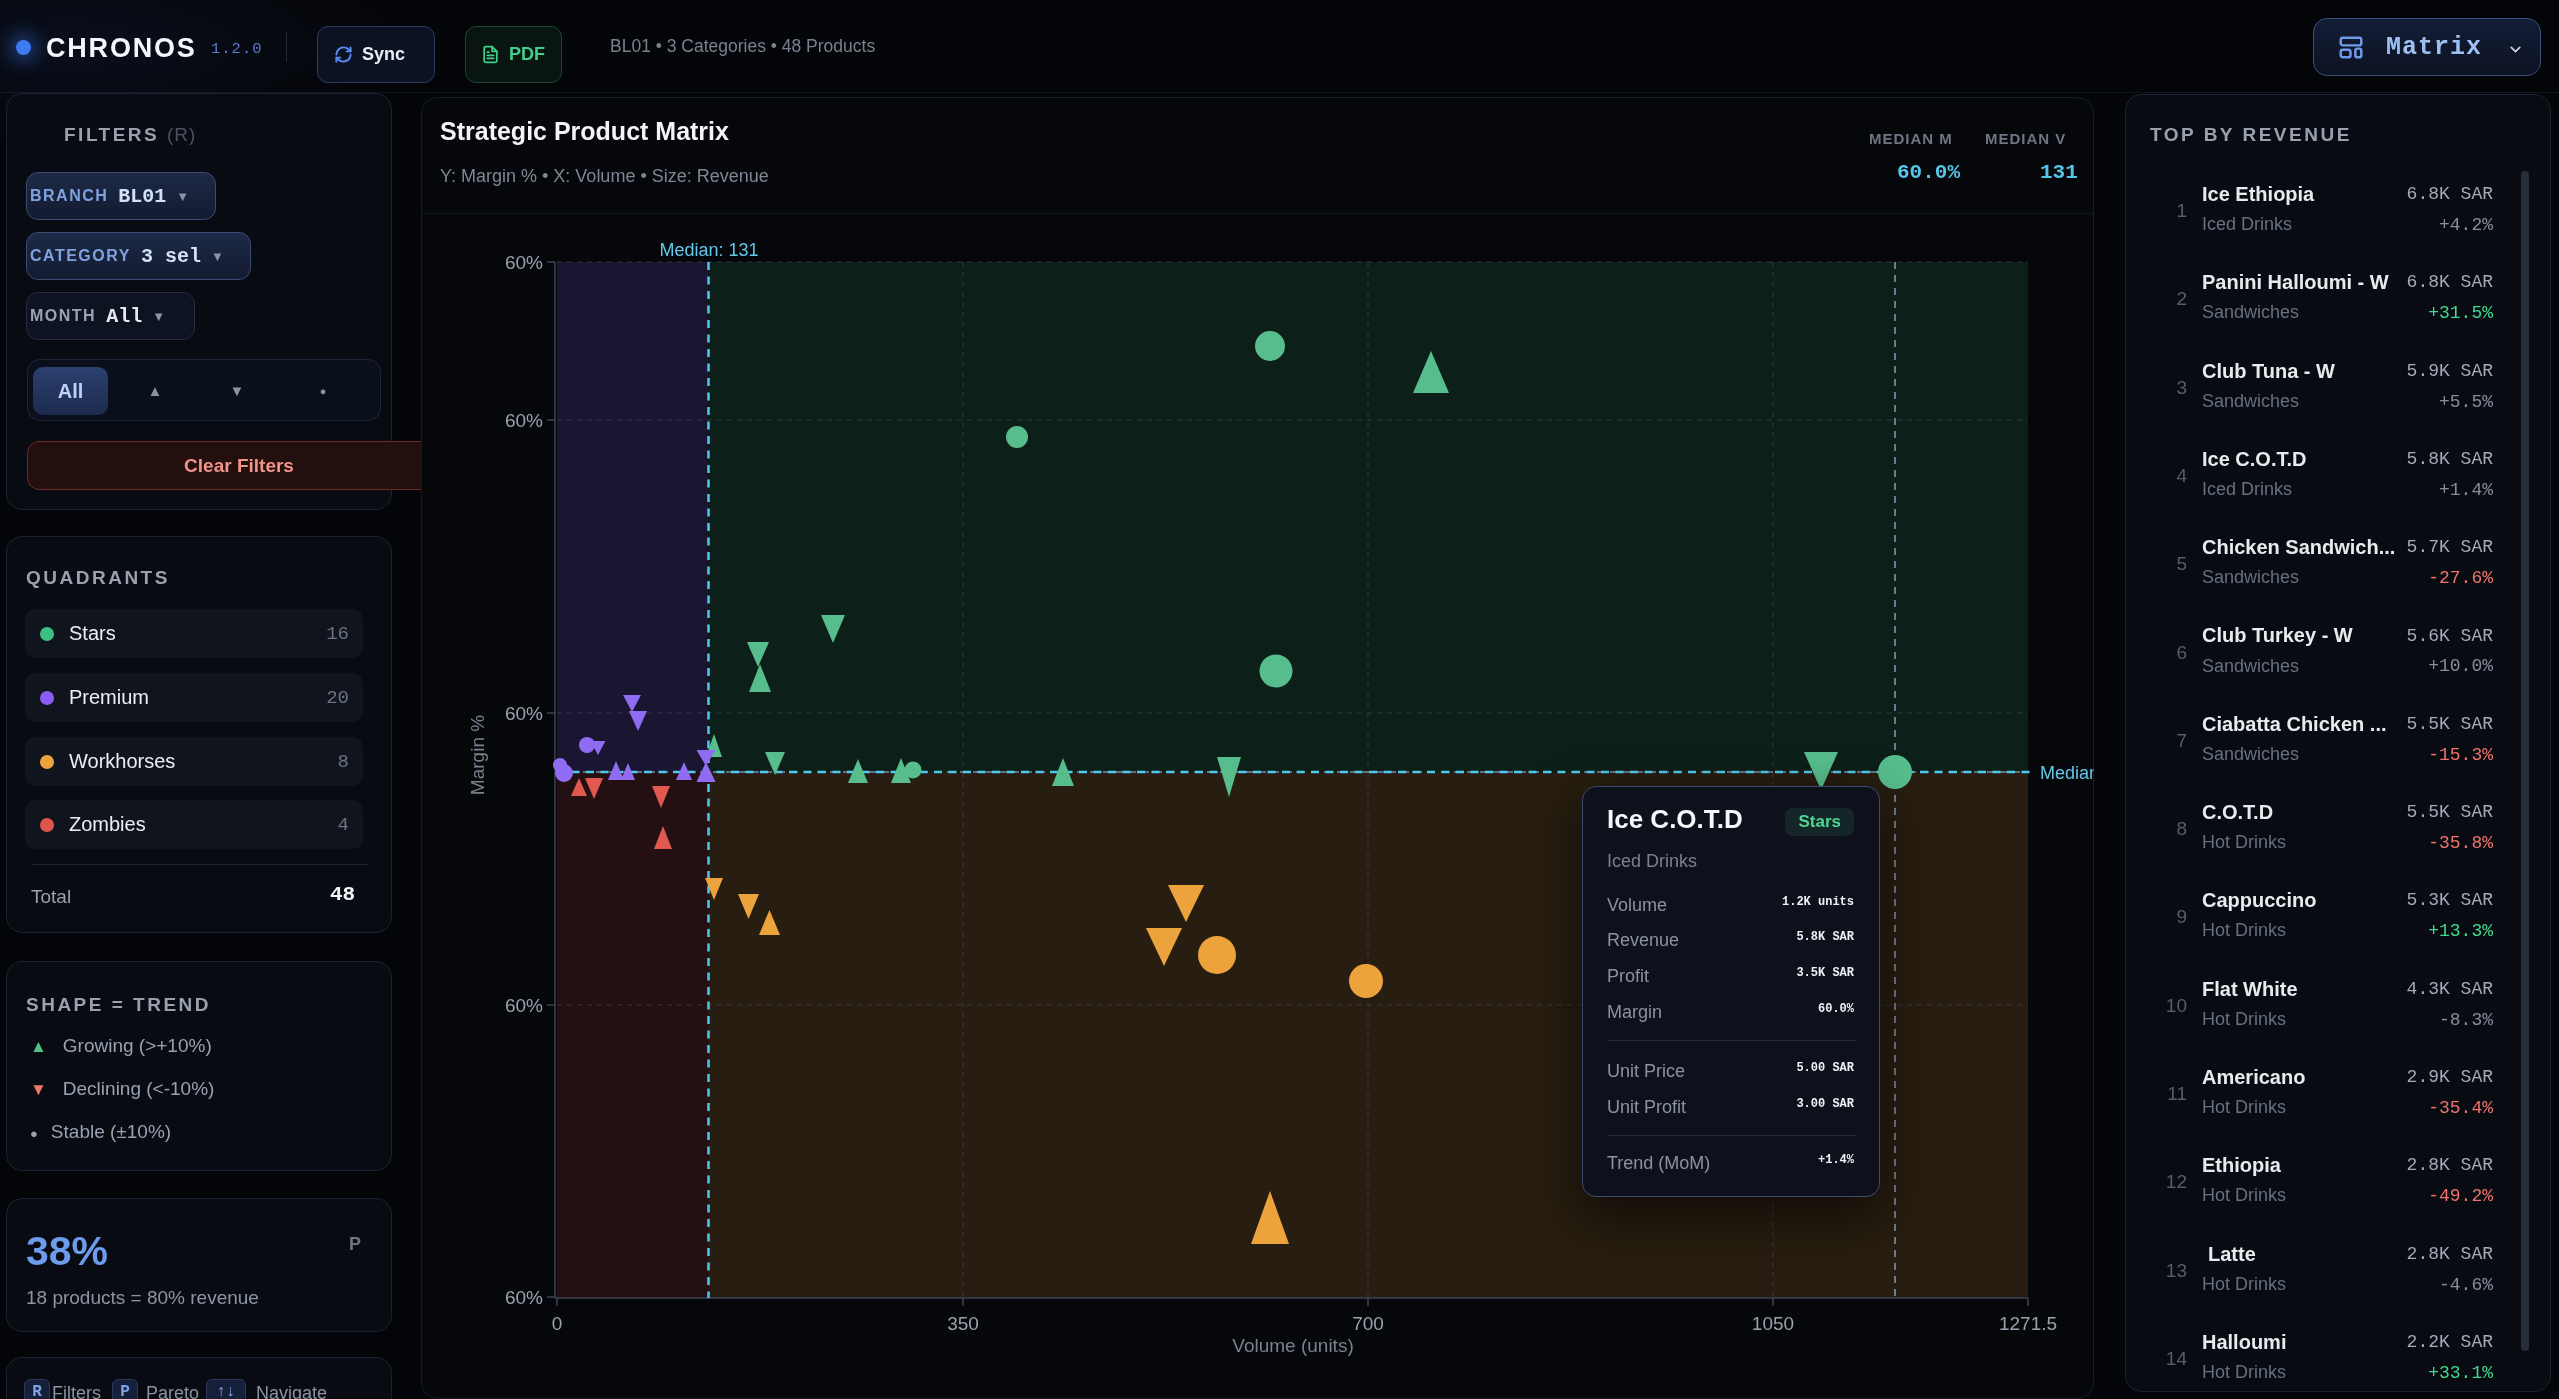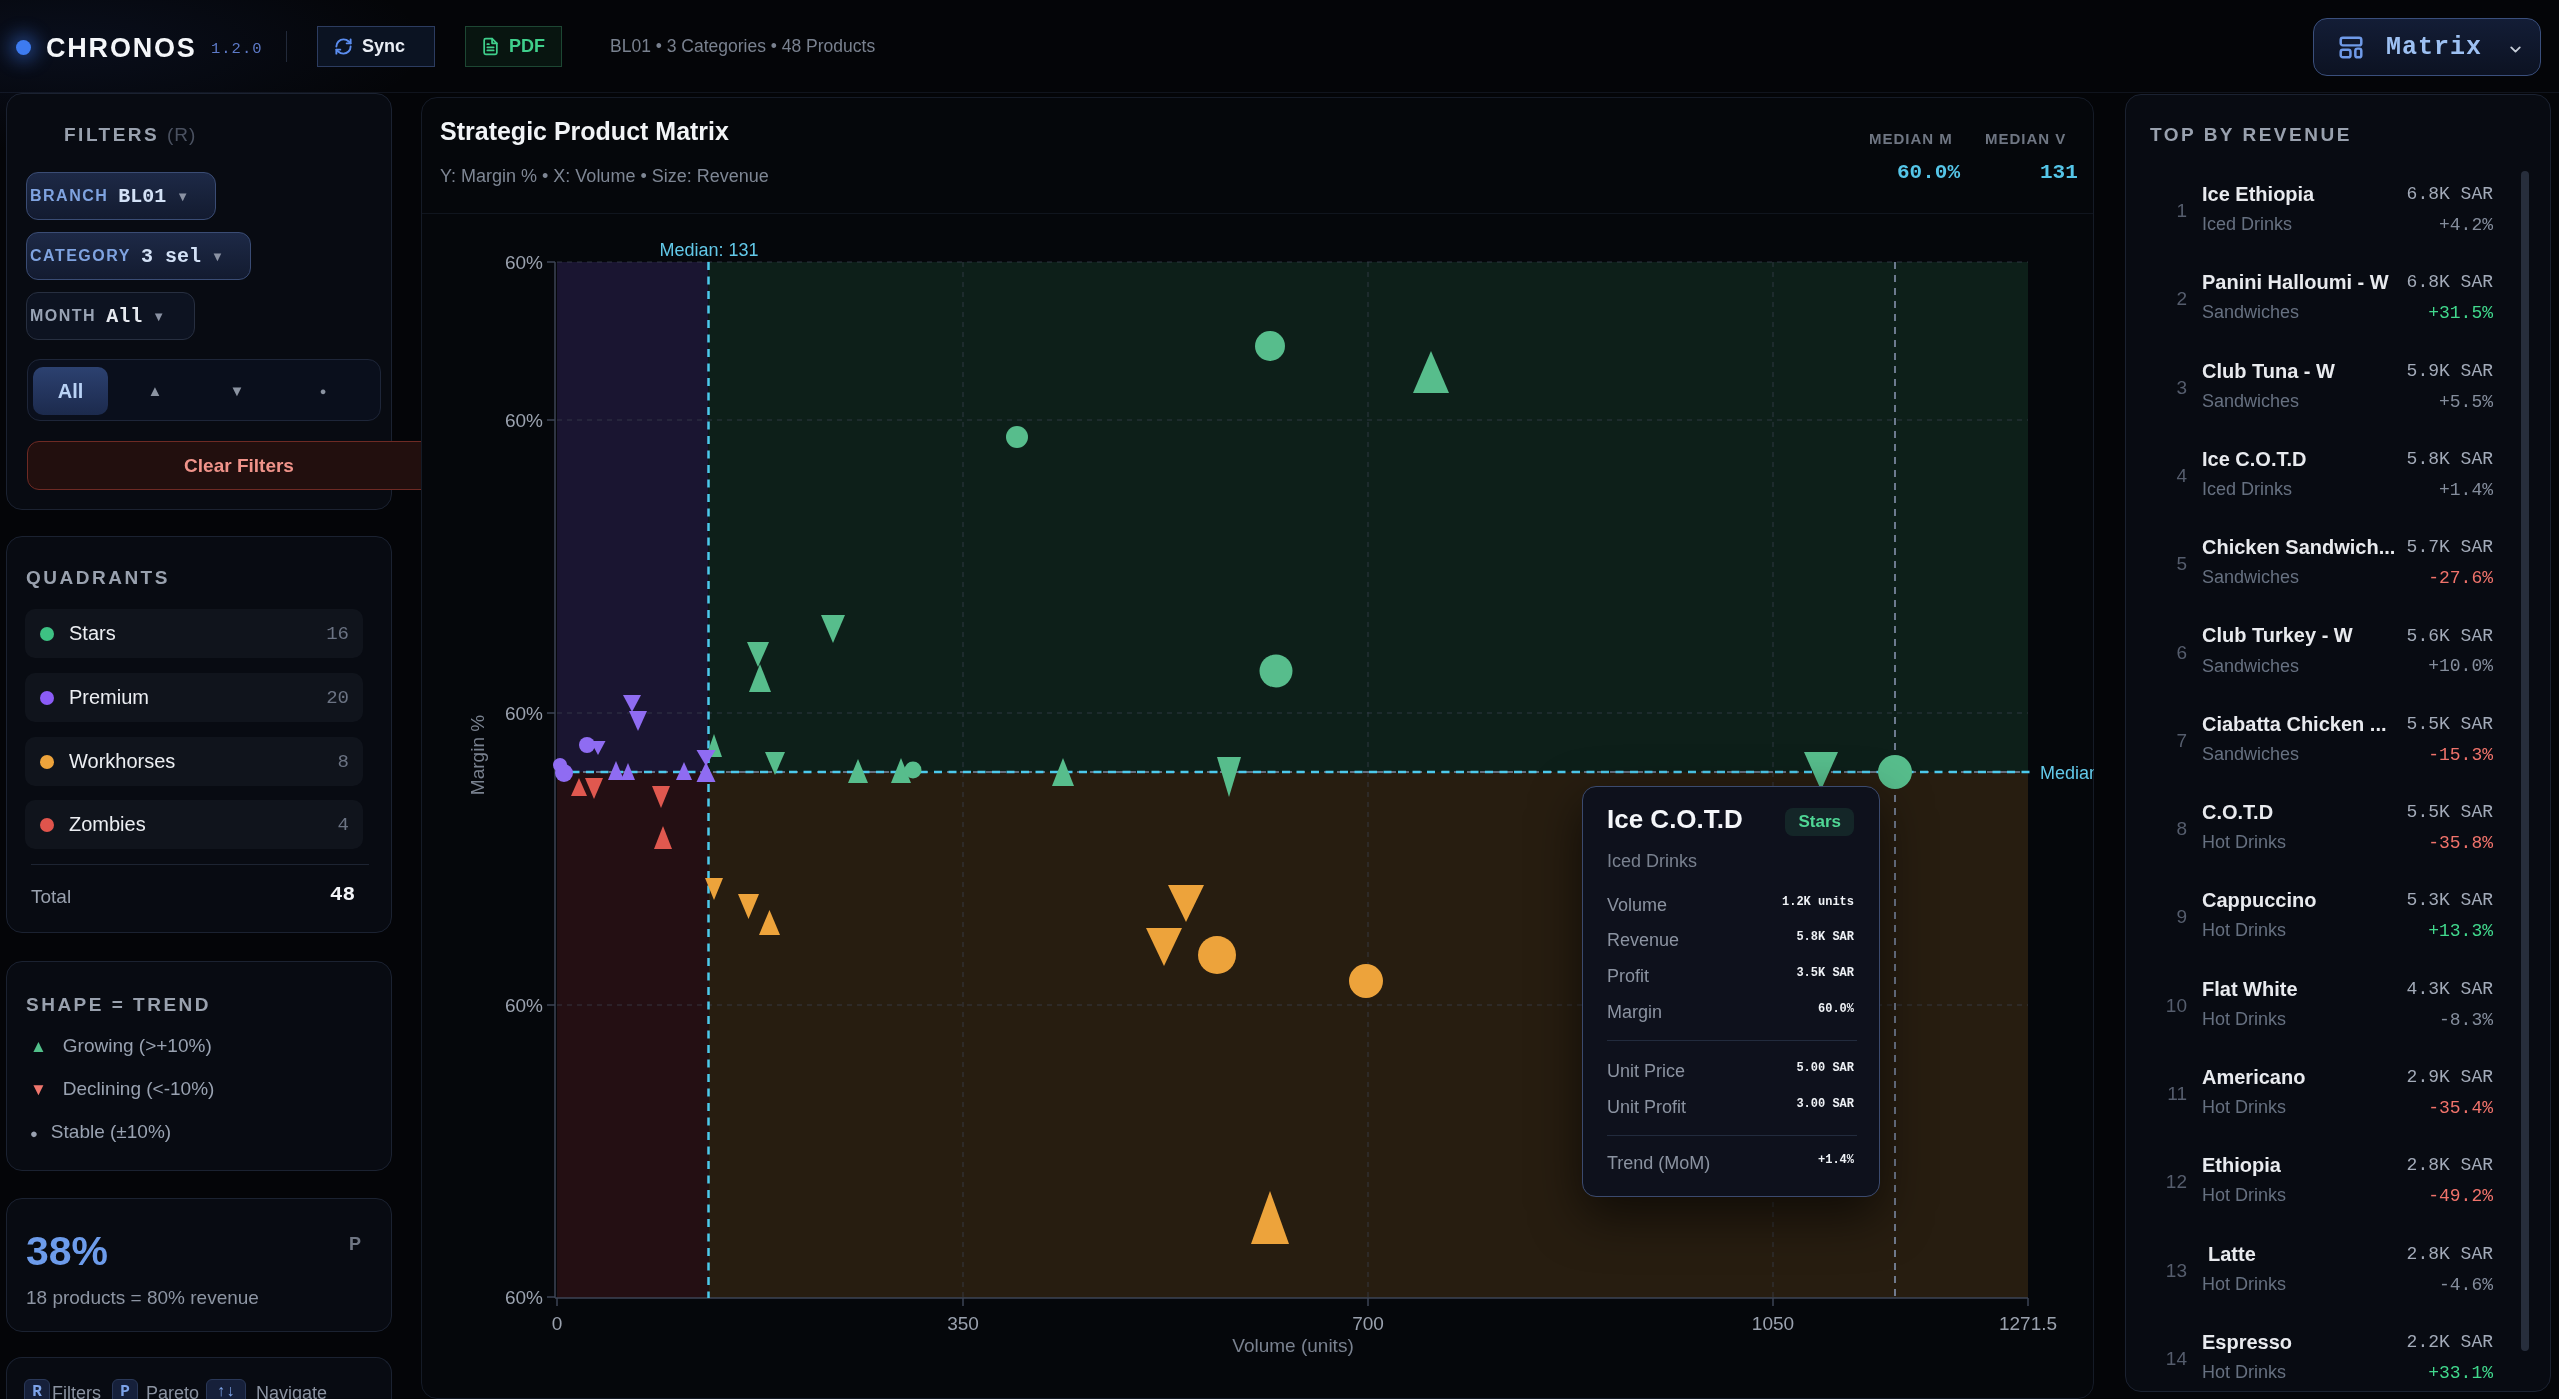--- a/index.html
+++ b/index.html
@@ -7,21 +7,21 @@
   .mono { font-family:"Liberation Mono",monospace; }
   body { position:relative; }
 
   
   #topbar { position:absolute; left:0; top:0; width:2559px; height:93px; background:#040508; border-bottom:1px solid #10141d; }
   #logoglow { position:absolute; left:-60px; top:-70px; width:520px; height:230px; background:radial-gradient(ellipse at 120px 115px, rgba(59,99,205,0.10), rgba(0,0,0,0) 65%); }
   #logodot { position:absolute; left:16px; top:40px; width:15px; height:15px; border-radius:50%; background:#3d7bf0; box-shadow:0 0 18px 6px rgba(61,123,240,0.45); }
   #logotext { position:absolute; left:46px; top:33px; font-size:27px; font-weight:800; letter-spacing:1.8px; color:#f4f6f9; }
   #logover { position:absolute; left:211px; top:40px; font-size:15.5px; color:#5d7ac8; letter-spacing:1px; }
   #topdivider { position:absolute; left:286px; top:31px; width:1px; height:31px; background:#222a3a; }
-  .topbtn { position:absolute; top:26px; height:41px; border-radius:0; display:flex; align-items:center;text-align:right; }
+  .topbtn { position:absolute; top:26px; height:57px; border-radius:11px; display:flex; align-items:center;text-align:right; }
   #syncbtn { left:317px; width:118px; background:#0b1322; border:1px solid #2c3c60; }
   #syncbtn span { color:#e9edf4; font-weight:700; font-size:18px; margin-left:9px; }
   #pdfbtn { left:465px; width:97px; background:#081510; border:1px solid #1d4733; }
   #pdfbtn span { color:#3fcf8b; font-weight:700; font-size:18px; margin-left:9px; }
   #topstatus { position:absolute; left:610px; top:36px; font-size:17.5px; color:#79818f; }
   #matrixbtn { position:absolute; left:2313px; top:18px; width:228px; height:58px; border-radius:14px; background:linear-gradient(180deg,#131d36,#0c1222); border:1.5px solid #3a4f7c; display:flex; align-items:center; }
   #matrixbtn .mtxt { font-family:"Liberation Mono",monospace; font-size:25px; font-weight:700; color:#9dc0f2; margin-left:22px; letter-spacing:1px; }
 
   
   .panel { position:absolute; left:6px; width:386px; background:#080b12; border:1px solid #1b2231; border-radius:16px; }
@@ -369,17 +369,17 @@
 <div class="rname" style="left:2202px; top:1154px;">Ethiopia</div>
 <div class="rcat" style="left:2202px; top:1185px;">Hot Drinks</div>
 <div class="rrev" style="left:2333px; top:1155px;">2.8K SAR</div>
 <div class="rtr tr-r" style="left:2333px; top:1186px;">-49.2%</div>
 <div class="rrank" style="left:2147px; top:1260px;">13</div>
 <div class="rname" style="left:2202px; top:1243px;margin-left:6px;">Latte</div>
 <div class="rcat" style="left:2202px; top:1274px;">Hot Drinks</div>
 <div class="rrev" style="left:2333px; top:1244px;">2.8K SAR</div>
 <div class="rtr tr-n" style="left:2333px; top:1275px;">-4.6%</div>
 <div class="rrank" style="left:2147px; top:1348px;">14</div>
-<div class="rname" style="left:2202px; top:1331px;">Espresso</div>
+<div class="rname" style="left:2202px; top:1331px;">Halloumi</div>
 <div class="rcat" style="left:2202px; top:1362px;">Hot Drinks</div>
 <div class="rrev" style="left:2333px; top:1332px;">2.2K SAR</div>
 <div class="rtr tr-g" style="left:2333px; top:1363px;">+33.1%</div>
 <div id="rscroll"></div>
 
 </body></html>

